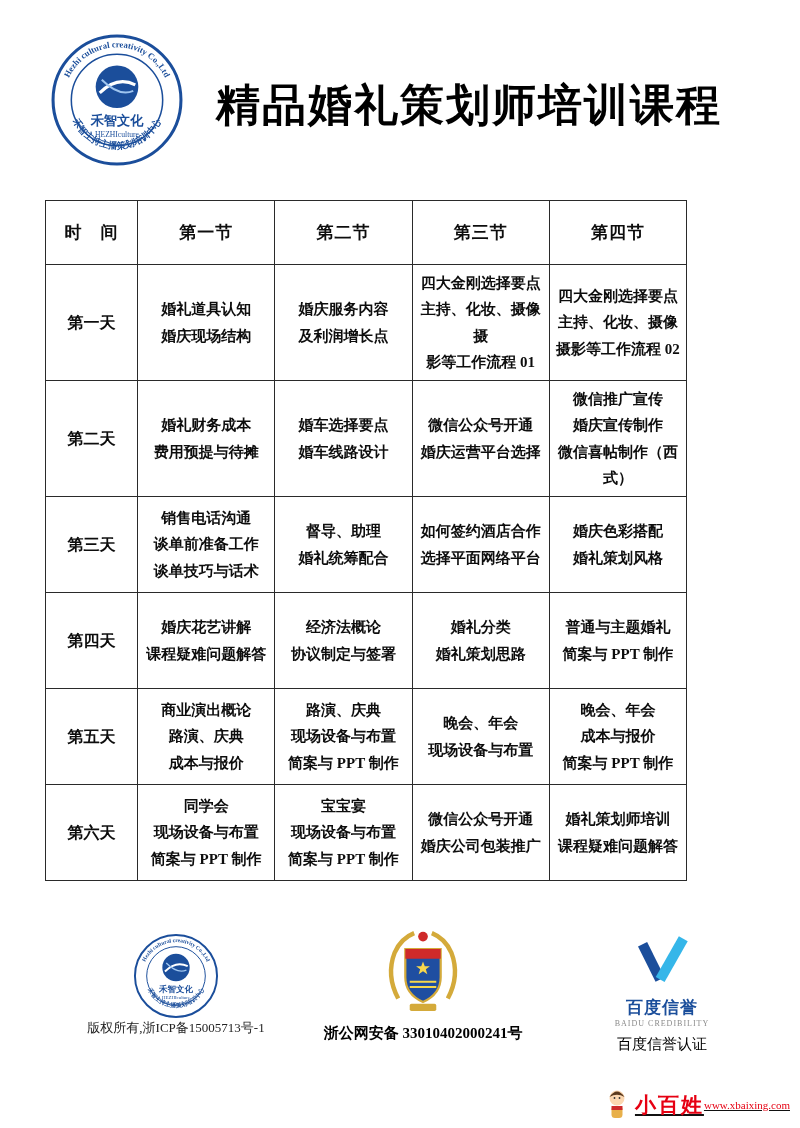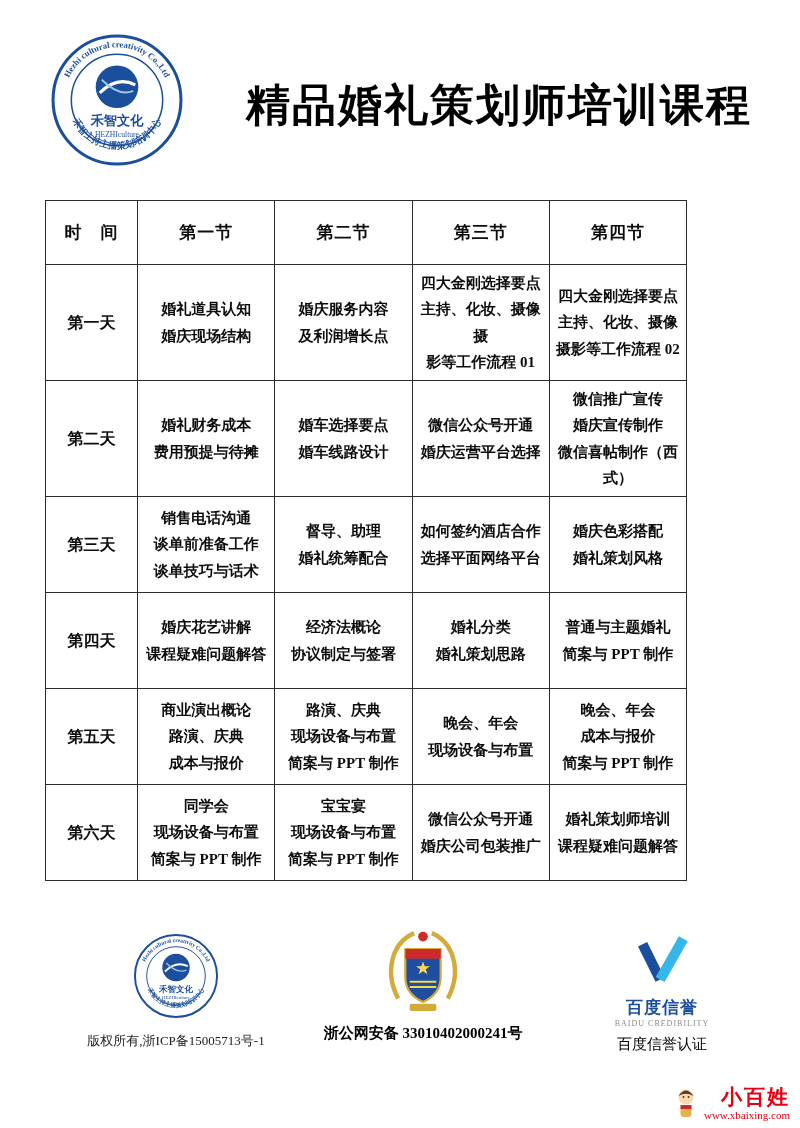--- a/index.html
+++ b/index.html
@@ -4,57 +4,57 @@
 <style>
   * { margin:0; padding:0; box-sizing:border-box; }
   html,body { background:#ffffff; }
   body { font-family:"Liberation Serif","DejaVu Serif",serif; color:#111; }
   .page { position:relative; width:800px; height:1128px; margin:0 auto; background:#fff; overflow:hidden; }
 
   
   .hz-logo { position:absolute; }
   .hz-logo.logo-top { left:50px; top:33px; width:134px; height:134px; }
   .hz-logo svg { width:100%; height:100%; display:block; }
-  .title { position:absolute; left:186px; top:76px; width:566px; text-align:right;
+  .title { position:absolute; left:186px; top:76px; width:566px; text-align:center;
            font-size:44px; font-weight:bold; letter-spacing:2px; color:#000; }
 
   
   .schedule { position:absolute; left:45px; top:200px; width:642px;
               border-collapse:collapse; table-layout:fixed; }
   .schedule th, .schedule td { border:1px solid #2a2a2a; text-align:center;
               vertical-align:middle; padding:5px 4px; color:#0d0d0d; }
   .schedule th { height:64px; font-size:17px; font-weight:bold; letter-spacing:1px; }
   .schedule td { height:96px; font-size:15px; font-weight:bold; line-height:1.75; }
   .schedule col.time-col { width:92px; }
   .schedule td.time-cell { font-size:16px; }
 
   
   .footer-block { position:absolute; display:flex; flex-direction:column; align-items:center; }
   .copyright-block { left:70px; top:933px; width:212px; }
   .copyright-block .hz-logo-small { width:86px; height:86px; }
   .copyright-block .hz-logo-small svg { width:100%; height:100%; }
-  .copyright-text { margin-top:13px; font-size:13px; color:#222; white-space:nowrap; }
+  .copyright-text { margin-top:0; font-size:13px; color:#222; white-space:nowrap; }
 
   .police-block { left:328px; top:926px; width:190px; }
   .police-badge { width:92px; height:92px; }
   .police-badge svg { width:100%; height:100%; }
   .police-text { margin-top:6px; font-size:15px; font-weight:bold; color:#000; white-space:nowrap; }
 
   .baidu-block { left:592px; top:936px; width:140px; }
   .baidu-logo { width:56px; height:50px; }
   .baidu-logo svg { width:100%; height:100%; }
   .baidu-name { margin-top:10px; font-size:17px; font-weight:bold; color:#1b4e9b; letter-spacing:1px; }
   .baidu-sub { font-size:8px; color:#8a8a8a; letter-spacing:1px; }
   .baidu-cert { margin-top:7px; font-size:15px; font-weight:normal; color:#000; white-space:nowrap; }
 
   
   .watermark { position:absolute; right:10px; bottom:6px; display:flex; align-items:center; gap:5px; }
   .mascot { width:26px; height:34px; }
   .mascot svg { width:100%; height:100%; }
-  .wm-text { display:flex; flex-direction:column; align-items:flex-end; line-height:1.15; }
+  .wm-text { display:flex; flex-direction:row; align-items:center; line-height:1.15;text-decoration:underline; }
   .wm-name { font-size:21px; font-weight:bold; color:#e60012; letter-spacing:2px; }
   .wm-url { font-size:11px; color:#e60012; }
 </style>
 </head>
 <body>
 
 <div class="page">
 
   <div class="hz-logo logo-top">
     <svg viewBox="0 0 132 132">

